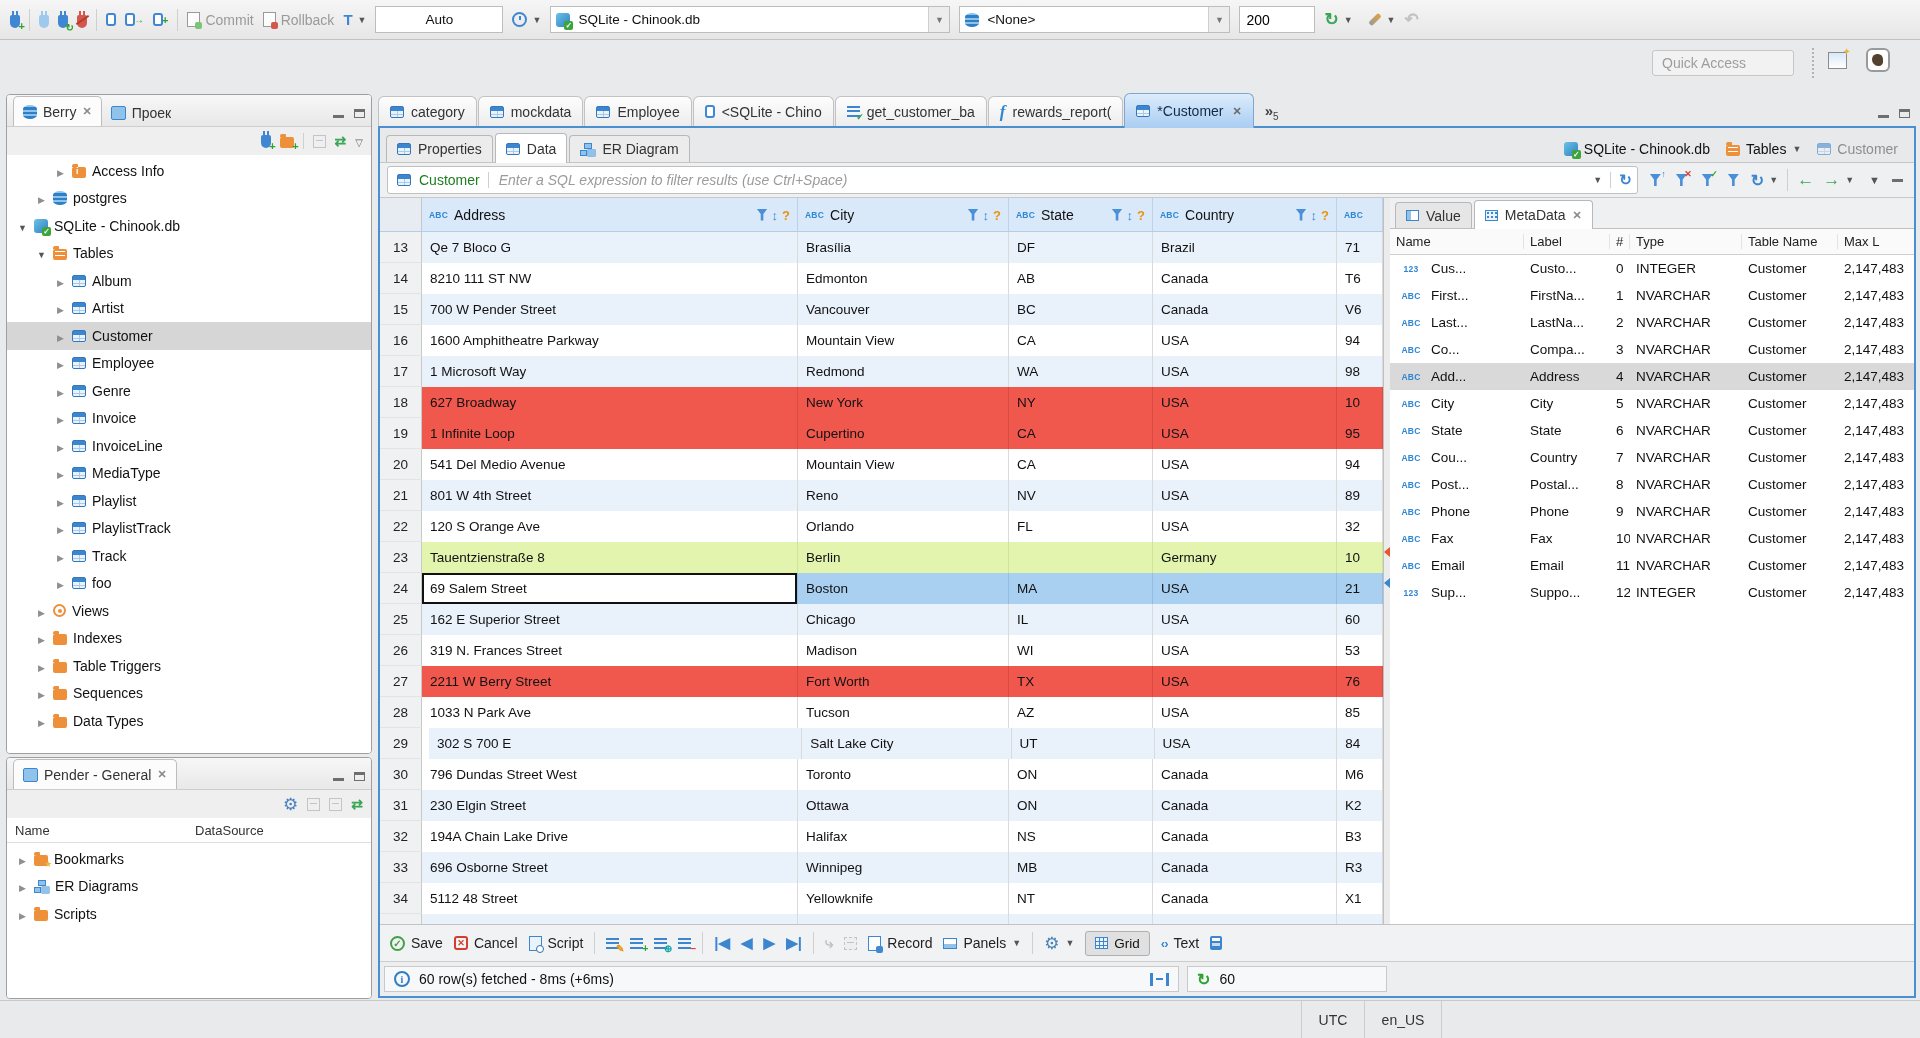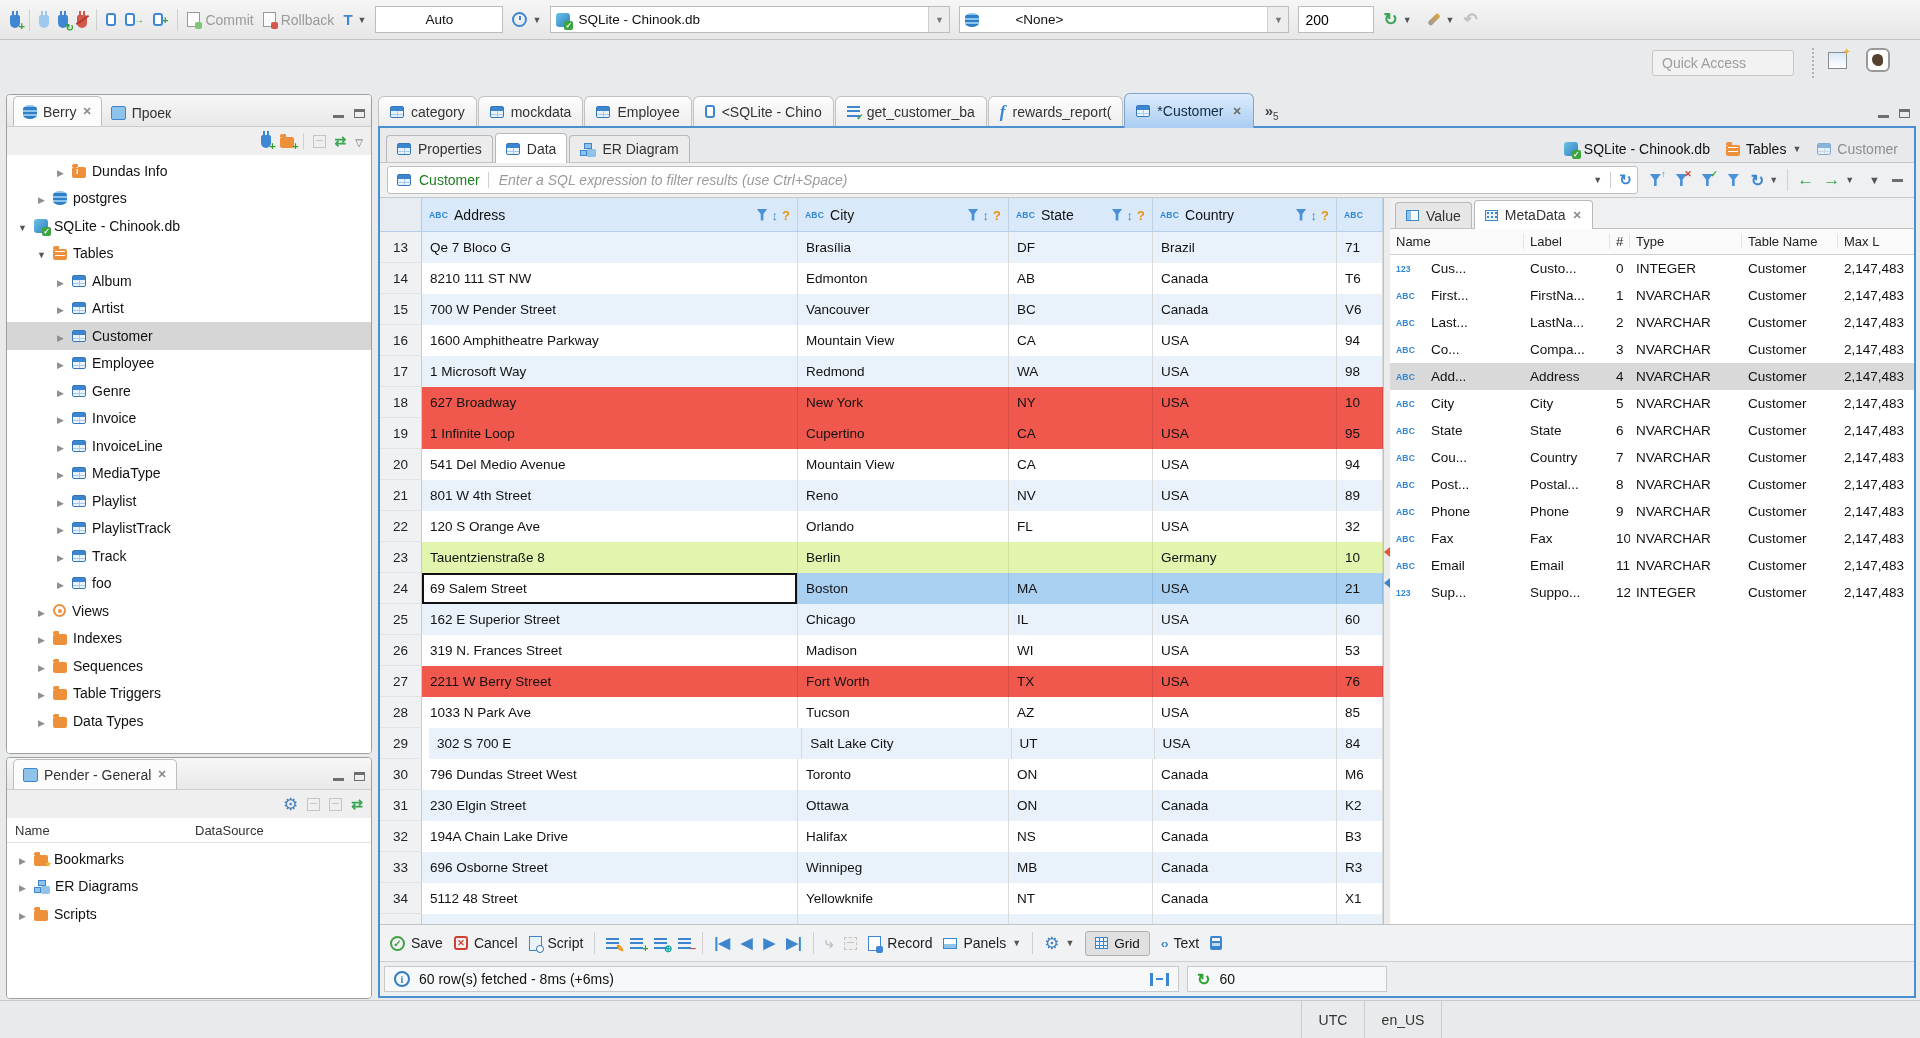--- a/index.html
+++ b/index.html
@@ -8,21 +8,21 @@
   .g::before{font-style:normal;}
   
   .topbar{position:absolute;left:0;top:0;width:100%;height:40px;box-sizing:border-box;background:linear-gradient(#f6f6f6,#e6e6e6);border-bottom:1px solid #c2c2c2;display:flex;align-items:center;gap:9px;padding:0 10px;}
   .tbtn{display:flex;align-items:center;gap:5px;flex:none;}
   .tlabel{color:#9a9a9a;font-size:14px;}
   .combo{display:flex;align-items:center;height:27px;background:#fff;border:1px solid #bdbdbd;box-sizing:border-box;flex:none;}
   .combo .cap{padding:0 8px;white-space:nowrap;overflow:hidden;flex:1;}
   .combo .arr{width:20px;height:100%;background:#ededed;border-left:1px solid #cfcfcf;display:flex;align-items:center;justify-content:center;color:#777;font-size:9px;}
   .auto{width:128px;justify-content:center;}
   .conn{width:400px;}
-  .schema{width:330px;gap:28px;}
+  .schema{width:271px;}
   .fetch{width:62px;height:25px;border:1px solid #bdbdbd;font:14px "Liberation Sans",sans-serif;padding:0 6px;}
   .dd{color:#555;font-size:9px;}
   
   .ic-plug{width:10px;height:13px;background:#3f87d2;border-radius:2px 2px 5px 5px;position:relative;margin-top:3px;flex:none;}
   .ic-plug::before{content:'';position:absolute;top:-4px;left:2px;width:2px;height:4px;background:inherit;box-shadow:4px 0 0 0 #3f87d2;}
   .plug-light{background:#9ec9ec;}.plug-light::before{box-shadow:4px 0 0 0 #9ec9ec;}
   .plug-red{background:#d4574c;}.plug-red::before{box-shadow:4px 0 0 0 #d4574c;}
   .badge{position:absolute;font-weight:bold;line-height:1;}
   .b-plus{right:-5px;bottom:-4px;color:#2da22d;font-size:11px;}
   .b-ref{right:-6px;bottom:-5px;color:#2da22d;font-size:10px;}
@@ -150,21 +150,21 @@
   .rtab.active{background:#fff;height:28px;margin-bottom:-1px;z-index:2;}
   .ic-panelv{width:13px;height:11px;border:1px solid #3c86d0;background:#fff;position:relative;box-sizing:border-box;flex:none;}
   .ic-panelv::before{content:'';position:absolute;left:0;top:0;bottom:0;width:4px;background:#8fc3ea;}
   .ic-meta{width:13px;height:11px;border:1px solid #3c86d0;box-sizing:border-box;flex:none;background-image:radial-gradient(#3c86d0 1px,transparent 1px);background-size:4px 4px;background-color:#eaf3fc;}
   .rgrid{flex:1;background:#fff;display:flex;flex-direction:column;overflow:hidden;}
   .mhead{height:25px;flex:none;display:flex;align-items:center;background:#fafafa;border-bottom:1px solid #cfcfcf;font-size:13px;color:#222;}
   .mhcell{padding:0 6px;border-right:1px solid #e3e3e3;box-sizing:border-box;overflow:hidden;white-space:nowrap;flex:none;}
   .mrow{height:27px;flex:none;display:flex;align-items:center;}
   .mrow.selrow{background:#d9d9d9;}
   .mcell{display:flex;align-items:center;padding:0 6px;box-sizing:border-box;overflow:hidden;white-space:nowrap;flex:none;height:100%;}
-  .micon{width:30px;text-align:left;margin-right:5px;flex:none;}
+  .micon{width:30px;text-align:center;margin-right:5px;flex:none;}
   
   .btoolbar{height:36px;flex:none;display:flex;align-items:center;gap:11px;padding:0 10px;background:#f1f2f3;border-top:1px solid #c3c3c3;}
   .bt{display:flex;align-items:center;gap:6px;font-size:14px;color:#222;flex:none;}
   .ic-save{width:15px;height:15px;border-radius:50%;border:2px solid #43a047;color:#43a047;font-size:10px;font-weight:bold;display:flex;align-items:center;justify-content:center;box-sizing:border-box;}
   .ic-save::before{content:'✓';}
   .ic-cancel{width:14px;height:14px;border:2px solid #d23f31;border-radius:3px;color:#d23f31;font-size:9px;font-weight:bold;display:flex;align-items:center;justify-content:center;box-sizing:border-box;}
   .ic-cancel::before{content:'✕';}
   .ic-docq{width:11px;height:13px;border:1px solid #3c86d0;background:#eaf3fc;position:relative;flex:none;}
   .ic-docq::after{content:'';position:absolute;right:-3px;bottom:-3px;width:6px;height:6px;border:1.5px solid #2f6fae;border-radius:50%;background:#fff;}
   .ic-lines{width:13px;height:11px;background:repeating-linear-gradient(#3c86d0 0 2px,transparent 2px 4.5px);position:relative;flex:none;}
@@ -311,21 +311,21 @@
         </span>
       <span class="vsep" style="height:16px"></span>
       <span class="gray-box"></span>
       <span class="g g-link"></span>
       <span class="g g-viewmenu"></span>
     </div>
     <div class="treelist" id="navtree">
         <div class="titem" style="padding-left: 48px;">
           <span class="tarrow g g-right"></span>
           <span class="ic-folder fi"></span>
-          <span>Dundas Info</span>
+          <span>Access Info</span>
         </div>
         <div class="titem" style="padding-left: 29px;">
           <span class="tarrow g g-right"></span>
           <span class="ic-db"></span>
           <span>postgres</span>
         </div>
         <div class="titem" style="padding-left: 10px;">
           <span class="tarrow g g-down"></span>
           <span class="ic-sqlite"></span>
           <span>SQLite - Chinook.db</span>
@@ -401,26 +401,26 @@
           <span>Views</span>
         </div>
         <div class="titem" style="padding-left: 29px;">
           <span class="tarrow g g-right"></span>
           <span class="ic-folder"></span>
           <span>Indexes</span>
         </div>
         <div class="titem" style="padding-left: 29px;">
           <span class="tarrow g g-right"></span>
           <span class="ic-folder"></span>
+          <span>Table Triggers</span>
+        </div>
+        <div class="titem" style="padding-left: 29px;">
+          <span class="tarrow g g-right"></span>
+          <span class="ic-folder"></span>
           <span>Sequences</span>
-        </div>
-        <div class="titem" style="padding-left: 29px;">
-          <span class="tarrow g g-right"></span>
-          <span class="ic-folder"></span>
-          <span>Table Triggers</span>
         </div>
         <div class="titem" style="padding-left: 29px;">
           <span class="tarrow g g-right"></span>
           <span class="ic-folder"></span>
           <span>Data Types</span>
         </div>
       </div>
   </div>
 
   <div class="view" style="left:6px;top:757px;width:366px;height:242px;">

